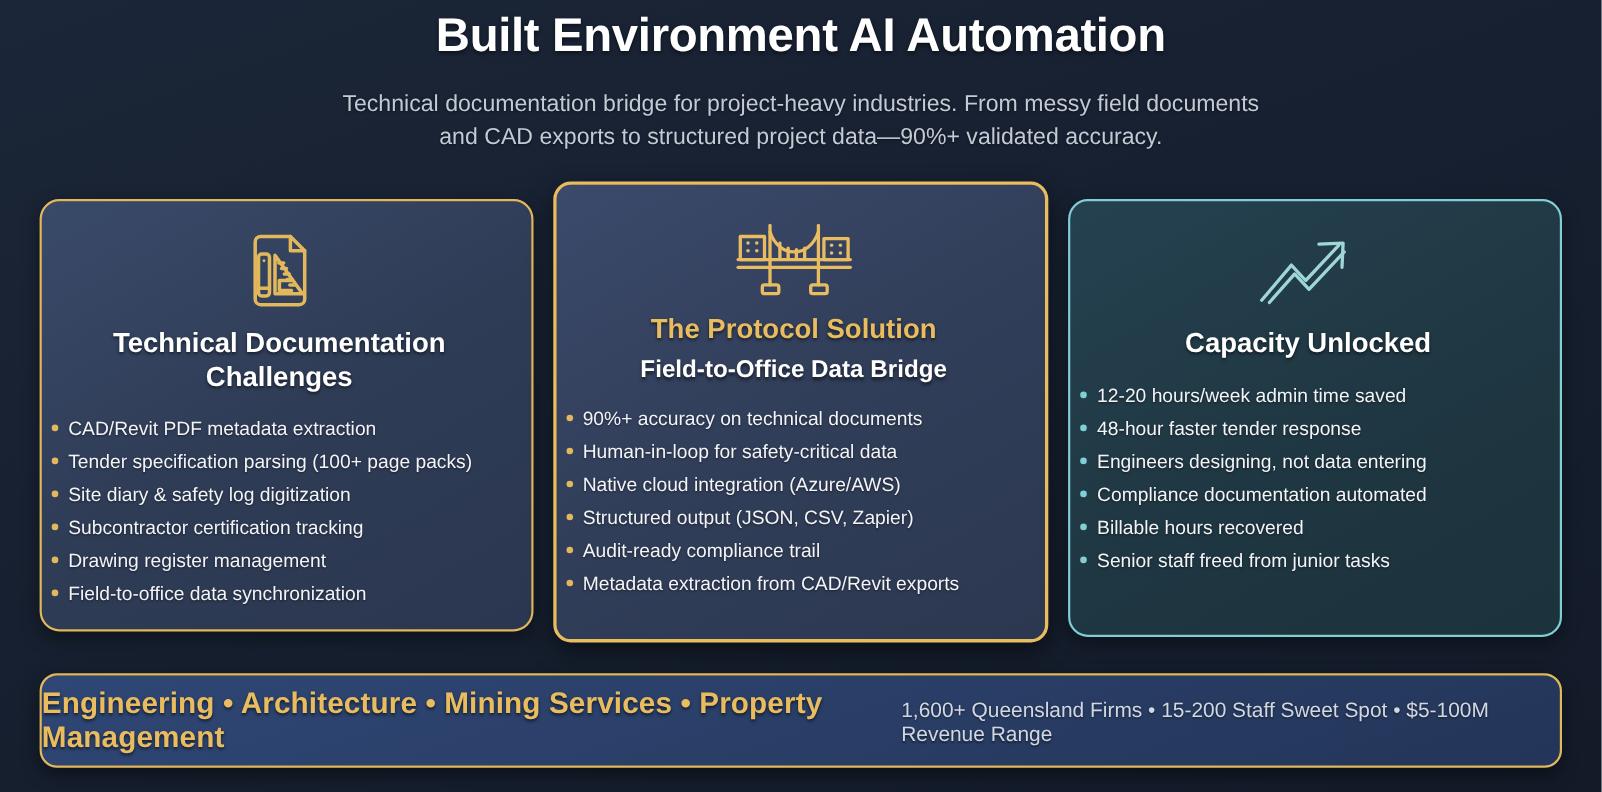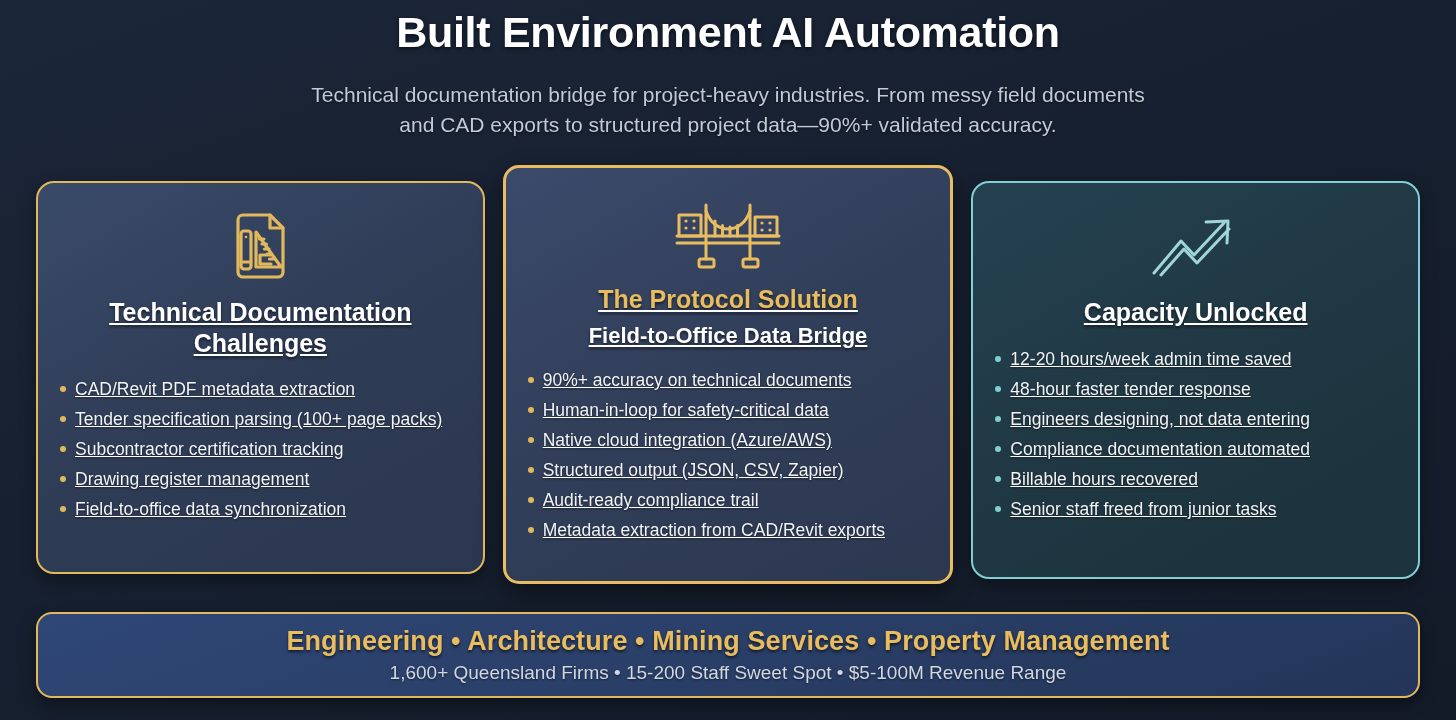--- a/index.html
+++ b/index.html
@@ -53,22 +53,21 @@
     height: 420px;
     display: flex;
     align-items: flex-start;
     gap: 18px;
   }
 
   .card {
     flex: 1 1 0;
     border-radius: 18px;
     position: relative;
-    padding: 22px 20px 18px 20px;
-    text-decoration: underline;
+    padding: 22px 20px 18px 7px;
   }
 
   .card-side {
     margin-top: 16px;
     height: 393px;
     border: 2px solid #e2b85c;
     background: linear-gradient(150deg, #394a69 0%, #2f3c56 50%, #2b3750 100%);
     box-shadow: 0 6px 16px rgba(0,0,0,0.38);
   }
 
@@ -156,21 +155,20 @@
     position: absolute;
     left: 36px;
     top: 612px;
     width: 1384px;
     height: 86px;
     border: 2px solid #e2b85c;
     border-radius: 16px;
     background: linear-gradient(160deg, #2f4776 0%, #2a3f68 48%, #233558 100%);
     box-shadow: 0 6px 16px rgba(0,0,0,0.42);
     display: flex;
-    flex-direction: column;
     align-items: center;
     justify-content: center;
   }
   .banner-main {
     font-size: 27px;
     font-weight: bold;
     color: #e9bd5f;
     text-shadow: 0 2px 3px rgba(0,0,0,0.6);
     letter-spacing: 0.1px;
   }
@@ -210,20 +208,21 @@
           <path d="M43.5 42 l4.4 0"></path>
           <path d="M46 47 l4.4 0"></path>
           <path d="M48.5 52 l4.4 0"></path>
           <path d="M39 48 L50 48 L39 48 L39 57 L50 57"></path>
         </svg>
       </div>
       <div class="card-heading">Technical Documentation Challenges</div>
       <ul class="bullets">
         <li>CAD/Revit PDF metadata extraction</li>
         <li>Tender specification parsing (100+ page packs)</li>
+        <li>Site diary &amp; safety log digitization</li>
         <li>Subcontractor certification tracking</li>
         <li>Drawing register management</li>
         <li>Field-to-office data synchronization</li>
       </ul>
     </div>
 
     <div class="card card-center">
       <div class="card-icon">
         <svg width="118" height="72" viewBox="0 0 118 72" fill="none" stroke="#e9bd5f" stroke-width="3" stroke-linecap="round" stroke-linejoin="round">
 

